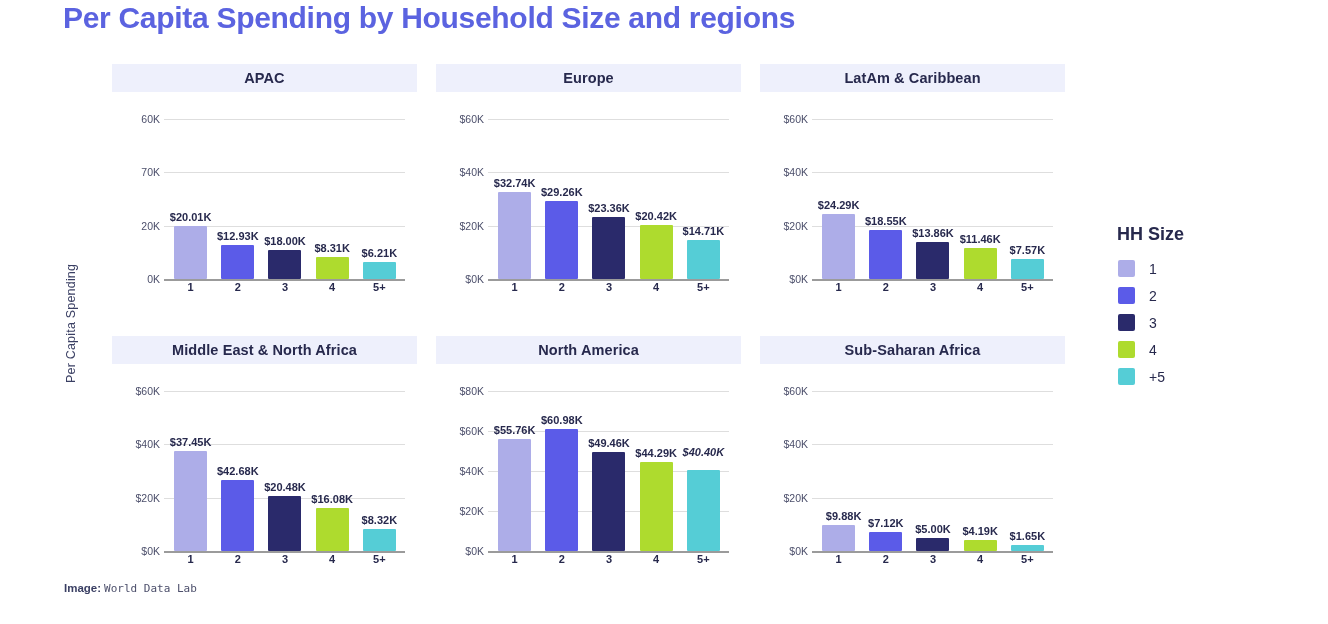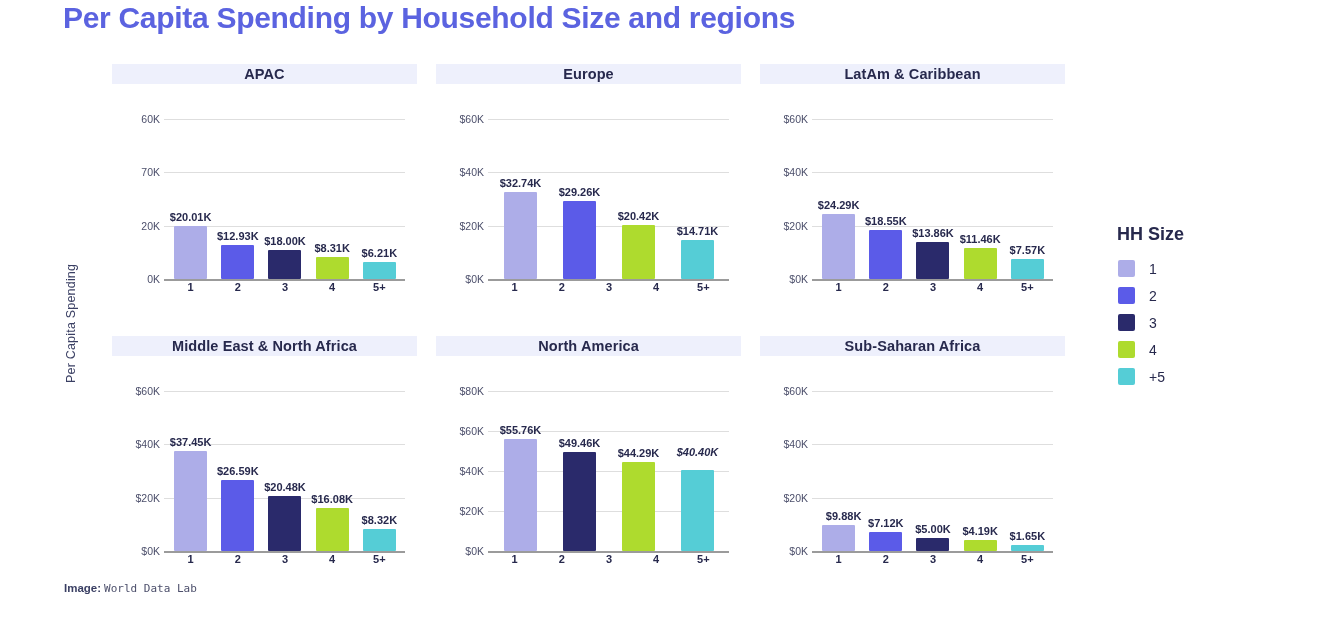--- a/index.html
+++ b/index.html
@@ -61,21 +61,21 @@
   .facet.col0 { left: 0px; }
   .facet.col1 { left: 324px; }
   .facet.col2 { left: 648px; }
   .facet.row0 { top: 0px; }
   .facet.row1 { top: 272px; }
 
   .facet-header {
     position: absolute;
     left: 0; top: 0;
     width: 305px;
-    height: 20px;
+    height: 28px;
     background: #EEF0FC;
     color: #27294D;
     font-size: 14.5px;
     font-weight: bold;
     display: flex;
     align-items: center;
     justify-content: center;
     letter-spacing: 0.1px;
   }
 
@@ -277,20 +277,24 @@
           <div class="bars">
             <div class="bar-slot">
               <div class="bar" style="height: 87.3067px; background: rgb(173, 173, 232);"></div>
               <div class="bar-value" style="bottom: 90.3067px;">$32.74K</div>
             </div>
             <div class="bar-slot">
               <div class="bar" style="height: 78.0267px; background: rgb(91, 91, 232);"></div>
               <div class="bar-value" style="bottom: 81.0267px;">$29.26K</div>
             </div>
             <div class="bar-slot">
+              <div class="bar" style="height: 62.2933px; background: rgb(42, 42, 107);"></div>
+              <div class="bar-value" style="bottom: 65.2933px;">$23.36K</div>
+            </div>
+            <div class="bar-slot">
               <div class="bar" style="height: 54.4533px; background: rgb(174, 219, 46);"></div>
               <div class="bar-value" style="bottom: 57.4533px;">$20.42K</div>
             </div>
             <div class="bar-slot">
               <div class="bar" style="height: 39.2267px; background: rgb(85, 205, 214);"></div>
               <div class="bar-value" style="bottom: 42.2267px;">$14.71K</div>
             </div>
           </div>
           <div class="xlabels">
             <div class="xlabel">1</div>
@@ -354,21 +358,21 @@
           <div class="ytick" style="top: 68.3333px;">$40K</div>
           <div class="gridline" style="top: 15px;"></div>
           <div class="ytick" style="top: 15px;">$60K</div>
           <div class="bars">
             <div class="bar-slot">
               <div class="bar" style="height: 99.8667px; background: rgb(173, 173, 232);"></div>
               <div class="bar-value" style="bottom: 102.867px;">$37.45K</div>
             </div>
             <div class="bar-slot">
               <div class="bar" style="height: 70.9067px; background: rgb(91, 91, 232);"></div>
-              <div class="bar-value" style="bottom: 73.9067px;">$26.59K</div>
+              <div class="bar-value" style="bottom: 73.9067px;">$42.68K</div>
             </div>
             <div class="bar-slot">
               <div class="bar" style="height: 54.6133px; background: rgb(42, 42, 107);"></div>
               <div class="bar-value" style="bottom: 57.6133px;">$20.48K</div>
             </div>
             <div class="bar-slot">
               <div class="bar" style="height: 42.88px; background: rgb(174, 219, 46);"></div>
               <div class="bar-value" style="bottom: 45.88px;">$16.08K</div>
             </div>
             <div class="bar-slot">
@@ -397,20 +401,24 @@
           <div class="gridline" style="top: 55px;"></div>
           <div class="ytick" style="top: 55px;">$60K</div>
           <div class="gridline" style="top: 15px;"></div>
           <div class="ytick" style="top: 15px;">$80K</div>
           <div class="bars">
             <div class="bar-slot">
               <div class="bar" style="height: 111.52px; background: rgb(173, 173, 232);"></div>
               <div class="bar-value" style="bottom: 114.52px;">$55.76K</div>
             </div>
             <div class="bar-slot">
+              <div class="bar" style="height: 121.96px; background: rgb(91, 91, 232);"></div>
+              <div class="bar-value" style="bottom: 124.96px;">$60.98K</div>
+            </div>
+            <div class="bar-slot">
               <div class="bar" style="height: 98.92px; background: rgb(42, 42, 107);"></div>
               <div class="bar-value" style="bottom: 101.92px;">$49.46K</div>
             </div>
             <div class="bar-slot">
               <div class="bar" style="height: 88.58px; background: rgb(174, 219, 46);"></div>
               <div class="bar-value" style="bottom: 91.58px;">$44.29K</div>
             </div>
             <div class="bar-slot">
               <div class="bar" style="height: 80.8px; background: rgb(85, 205, 214);"></div>
               <div class="bar-value" style="bottom: 93px; font-style: italic;">$40.40K</div>

